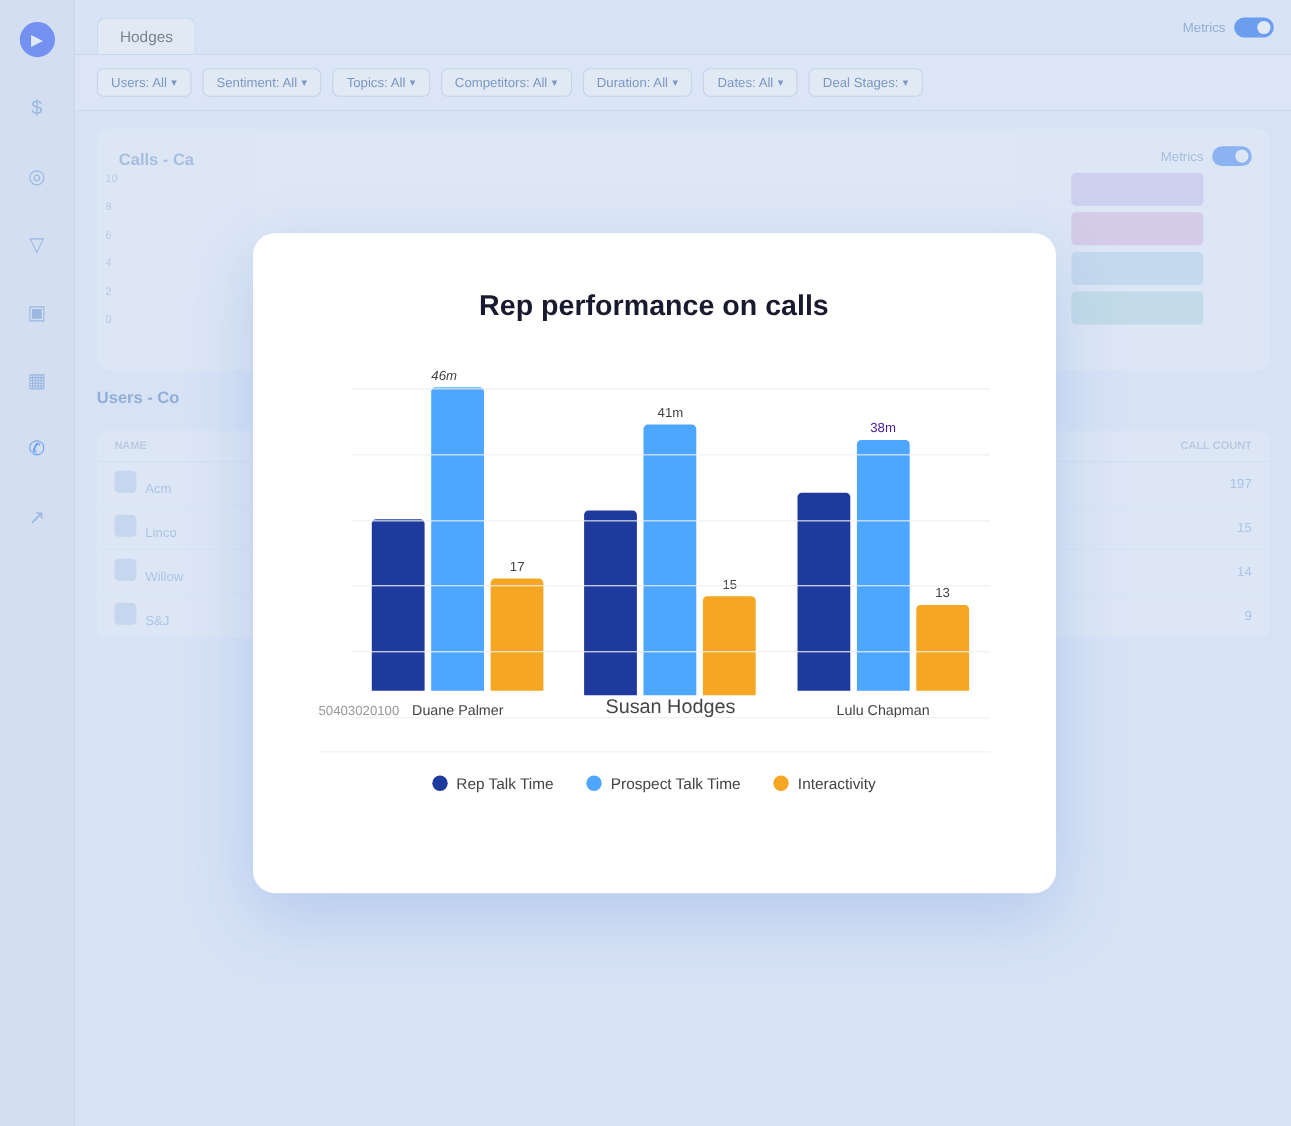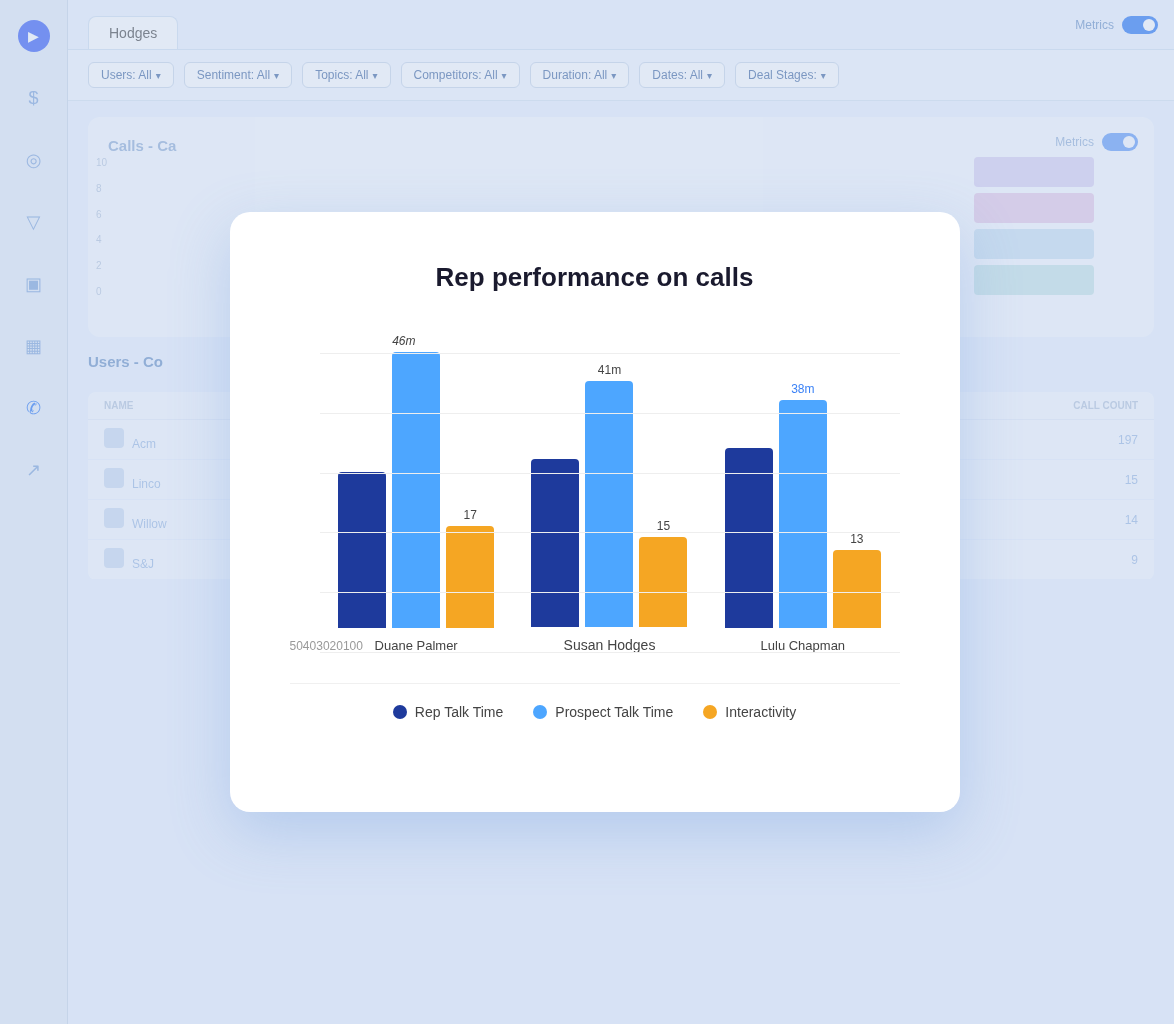--- a/index.html
+++ b/index.html
@@ -449,30 +449,30 @@
               </div>
               <div style="display:flex; flex-direction:column; align-items:center;">
                 <span style="font-size:12px; color:#444; margin-bottom:4px; font-weight:500;">41m</span>
                 <div style="height: 246px; width:48px; background:#4da6ff; border-radius:4px 4px 0 0;"></div>
               </div>
               <div style="display:flex; flex-direction:column; align-items:center;">
                 <span style="font-size:12px; color:#444; margin-bottom:4px; font-weight:500;">15</span>
                 <div style="height: 90px; width:48px; background:#f5a623; border-radius:4px 4px 0 0;"></div>
               </div>
             </div>
-            <span style="font-size:14px; color:#444; margin-top:10px;">Susan Hodges</span>
+            <span style="font-size:18px; color:#444; ">Susan Hodges</span>
           </div>
 
           <div style="display:flex; flex-direction:column; align-items:center;">
             <div style="display:flex; align-items:flex-end; gap:6px;">
               <div style="display:flex; flex-direction:column; align-items:center;">
                 <div style="height: 180px; width:48px; background:#1e3a9c; border-radius:4px 4px 0 0;"></div>
               </div>
               <div style="display:flex; flex-direction:column; align-items:center;">
-                <span style="font-size:12px; color:#3b82f6; margin-bottom:4px; font-weight:500;">38m</span>
+                <span style="font-size:12px; color:#4c1d95; margin-bottom:4px; font-weight:500;">38m</span>
                 <div style="height: 228px; width:48px; background:#4da6ff; border-radius:4px 4px 0 0;"></div>
               </div>
               <div style="display:flex; flex-direction:column; align-items:center;">
                 <span style="font-size:12px; color:#444; margin-bottom:4px; font-weight:500;">13</span>
                 <div style="height: 78px; width:48px; background:#f5a623; border-radius:4px 4px 0 0;"></div>
               </div>
             </div>
             <span style="font-size:13px; color:#444; margin-top:10px;">Lulu Chapman</span>
           </div>
 

